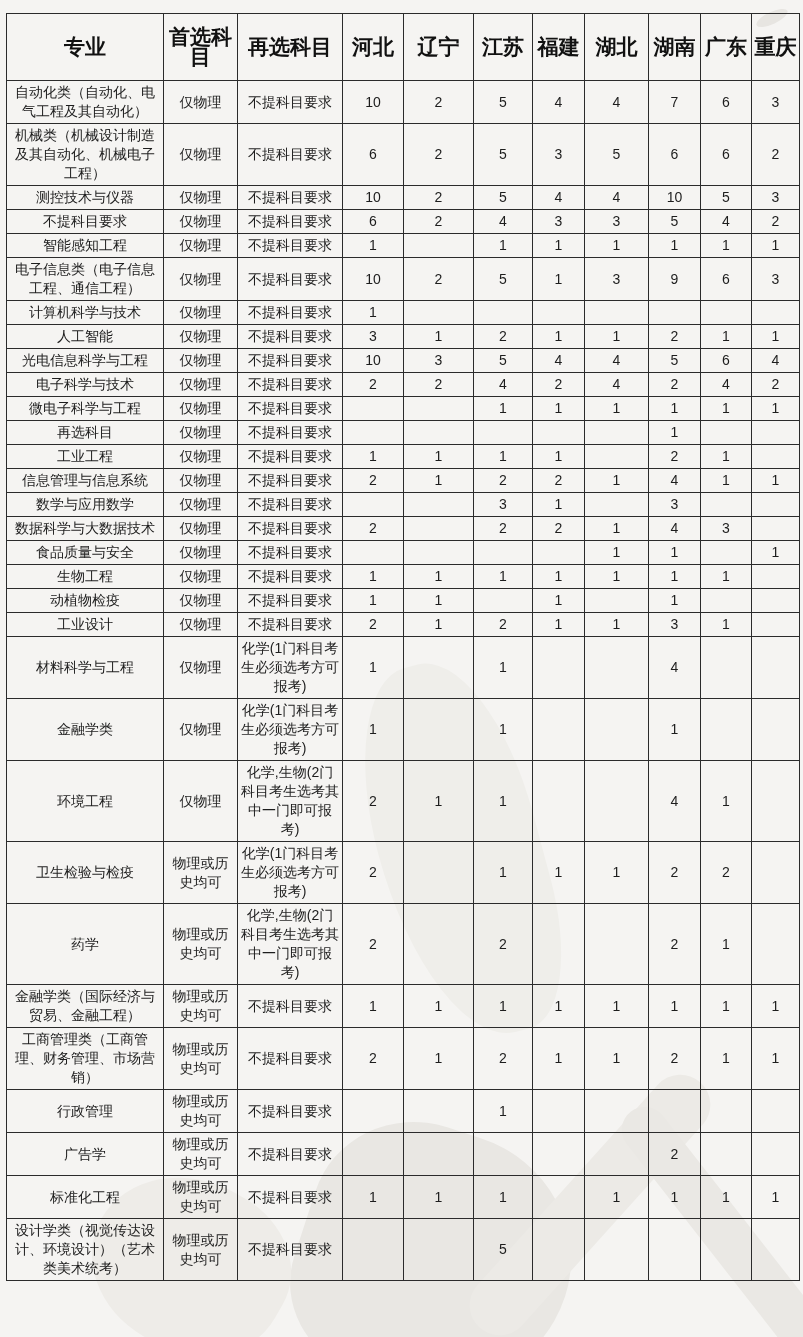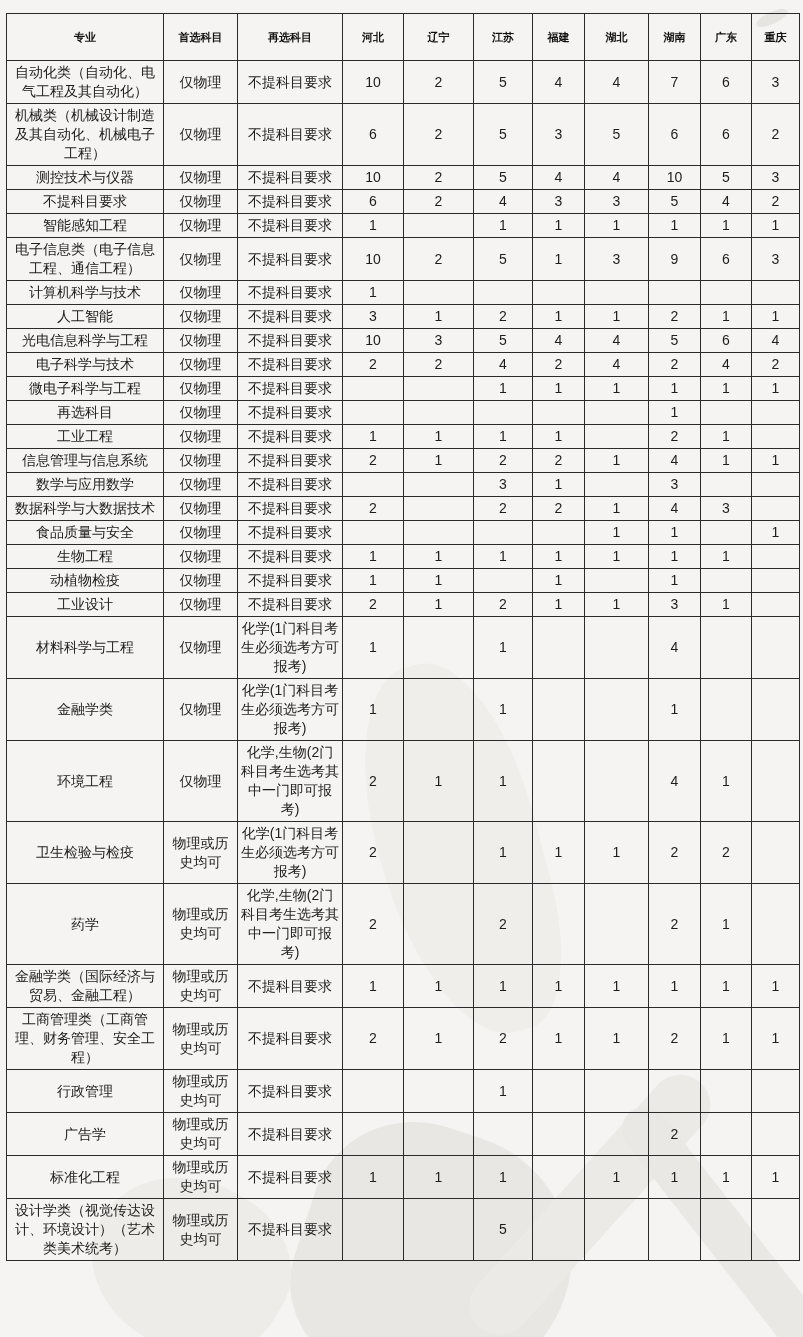--- a/index.html
+++ b/index.html
@@ -37,21 +37,21 @@
     border: 1px solid #2b2b2b;
     text-align: center;
     vertical-align: middle;
     color: #1d1d1d;
     font-size: 14px;
     line-height: 19px;
     padding: 2px 2px;
     overflow: hidden;
   }
   .plan th {
-    font-size: 11px;
+    font-size: 21px;
     font-weight: bold;
     color: #111;
     padding: 13px 2px;
     line-height: 20px;
   }
 </style>
 </head>
 <body>
 
 <div class="watermark">
@@ -425,21 +425,21 @@
         <td>1</td>
         <td>1</td>
         <td>1</td>
         <td>1</td>
         <td>1</td>
         <td>1</td>
         <td>1</td>
         <td>1</td>
       </tr>
       <tr>
-        <td>工商管理类（工商管理、财务管理、安全工程）</td>
+        <td>工商管理类（工商管理、财务管理、市场营销）</td>
         <td>物理或历史均可</td>
         <td>不提科目要求</td>
         <td>2</td>
         <td>1</td>
         <td>2</td>
         <td>1</td>
         <td>1</td>
         <td>2</td>
         <td>1</td>
         <td>1</td>

